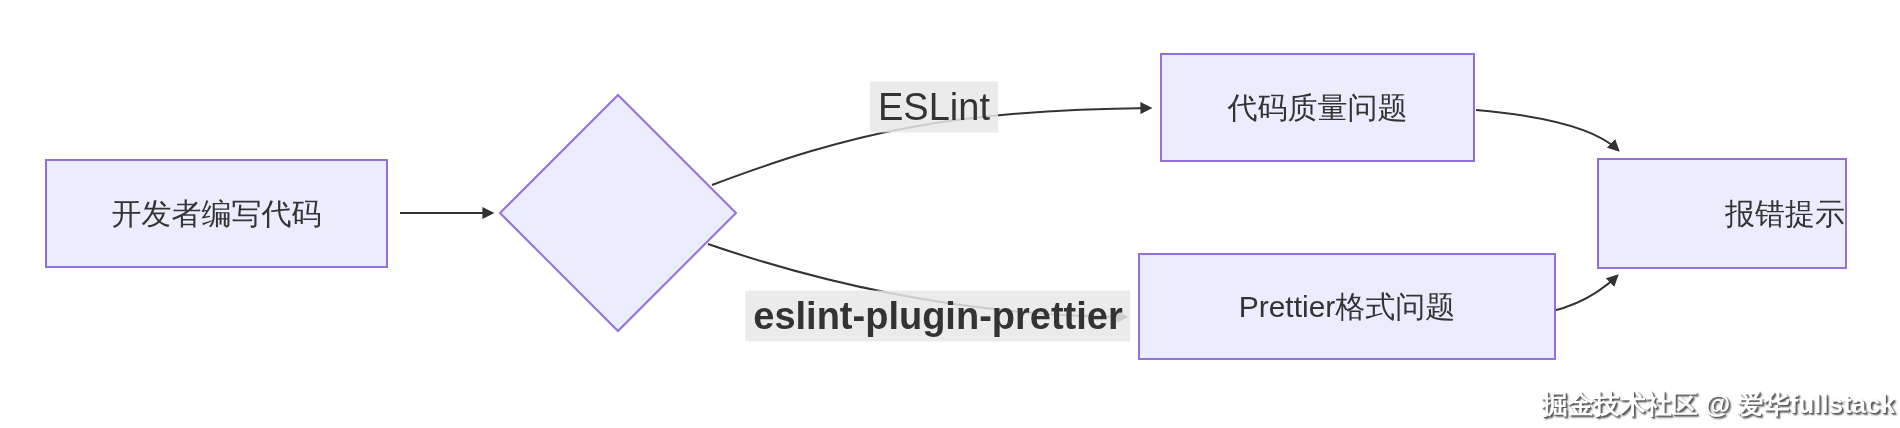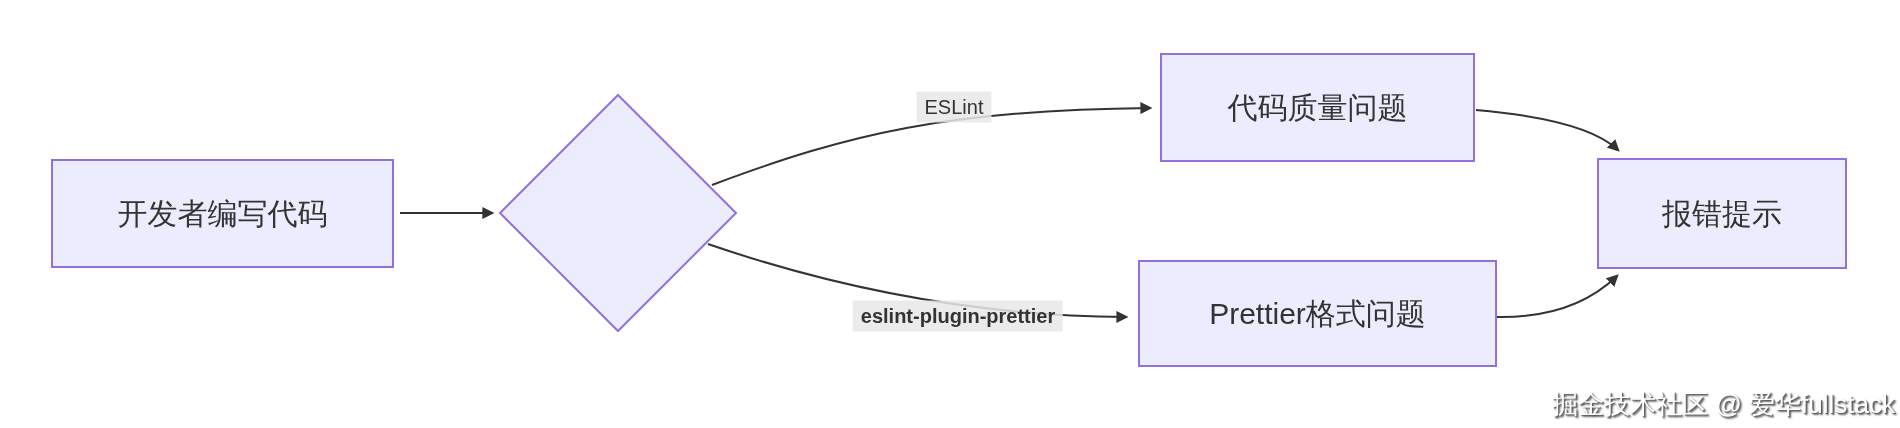--- a/index.html
+++ b/index.html
@@ -59,31 +59,30 @@
     transform: translate(-50%, -50%);
     font-size: 30px;
     color: var(--text);
     white-space: nowrap;
   }
   .edge-label {
     position: absolute;
     transform: translate(-50%, -50%);
     background: var(--edge_label_bg);
     padding: 4px 8px;
-    font-size: 20px;
+    font-size: 38px;
     color: var(--text);
     white-space: nowrap;
-    margin-left: 20px;
   }
   .watermark {
     position: absolute;
     right: 5px;
     top: 387px;
     font-size: 26px;
-    font-weight: normal;
+    font-weight: bold;
     color: var(--watermark_fill);
     text-shadow: 2px 2px 2px var(--watermark_shadow), 1px 1px 1px var(--watermark_shadow);
     white-space: nowrap;
   }
 </style>
 </head>
 <body>
 
 <div class="canvas">
 
@@ -100,34 +99,34 @@
 
     <path class="edge-path" d="M708,244 C830,286 970,316 1126,317" marker-end="url(#arrow)"></path>
 
     <path class="edge-path" d="M1476,110 C1545,116 1595,128 1618,150" marker-end="url(#arrow)"></path>
 
     <path class="edge-path" d="M1497,317 C1552,318 1590,302 1617,276" marker-end="url(#arrow)"></path>
 
     <polygon class="diamond-shape" points="618,95 736,213 618,331 500,213"></polygon>
   </svg>
 
-  <div class="node-rect" style="left:51px; top:159px; width:343px; height:109px;">
+  <div class="node-rect" style="left:45px; top:159px; width:343px; height:109px;">
     <span>开发者编写代码</span>
   </div>
 
 
   <div class="node-rect" style="left:1160px; top:53px; width:315px; height:109px;">
     <span>代码质量问题</span>
   </div>
 
-  <div class="node-rect" style="left:1138px; top:260px; width:359px; height:107px;">
+  <div class="node-rect" style="left:1138px; top:253px; width:418px; height:107px;">
     <span>Prettier格式问题</span>
   </div>
 
-  <div class="node-rect" style="left:1597px; top:158px; width:250px; height:111px;">
+  <div class="node-rect" style="left:1597px; top:158px; width:250px; height:111px;justify-content:flex-end;">
     <span>报错提示</span>
   </div>
 
   <div class="edge-label" style="left:934px; top:107px;">ESLint</div>
 
   <div class="edge-label" style="left:938px; top:316px;font-weight:bold;">eslint-plugin-prettier</div>
 
   <div class="watermark">掘金技术社区 @ 爱华fullstack</div>
 
 </div>

